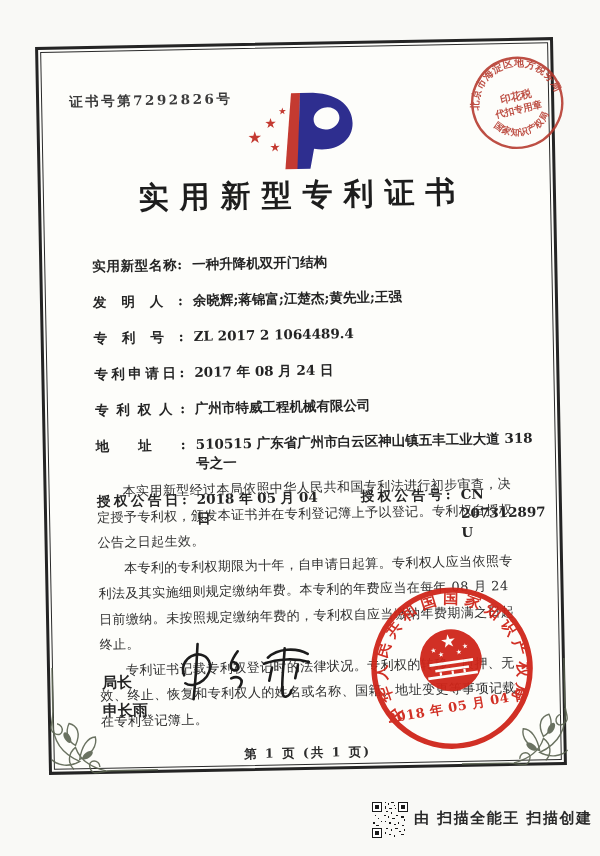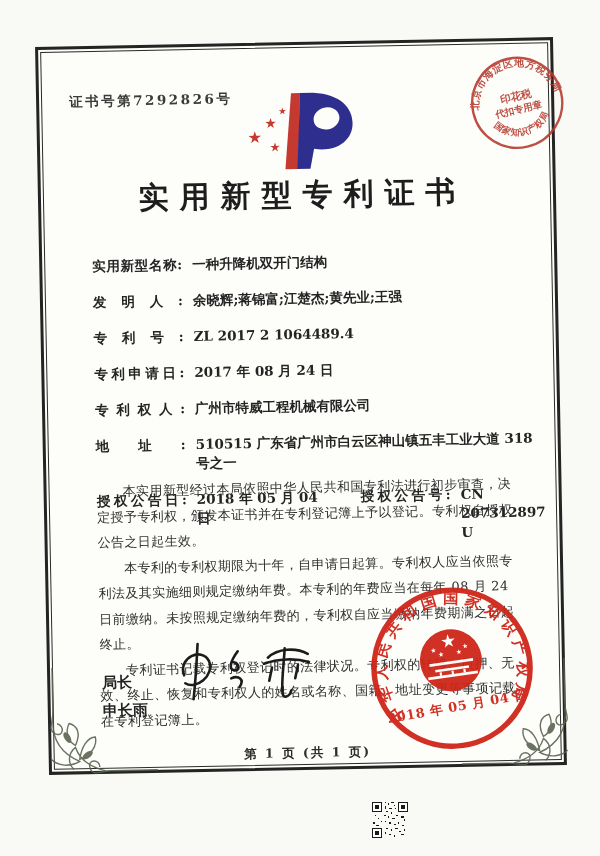--- a/index.html
+++ b/index.html
@@ -254,15 +254,16 @@
           <rect x="13" y="19" width="1" height="1"></rect>
         <rect x="16" y="18" width="2" height="1"></rect>
           <rect x="19" y="20" width="1" height="1"></rect>
           <rect x="22" y="19" width="1" height="1"></rect>
         <rect x="9" y="21" width="1" height="1"></rect>
           <rect x="12" y="22" width="1" height="1"></rect>
           <rect x="15" y="23" width="1" height="1"></rect>
         <rect x="20" y="22" width="2" height="1"></rect>
       </g>
     </svg>
+    <div class="scan-note">由 扫描全能王 扫描创建</div>
   </div>
 
 </div>
 
 </body></html>

